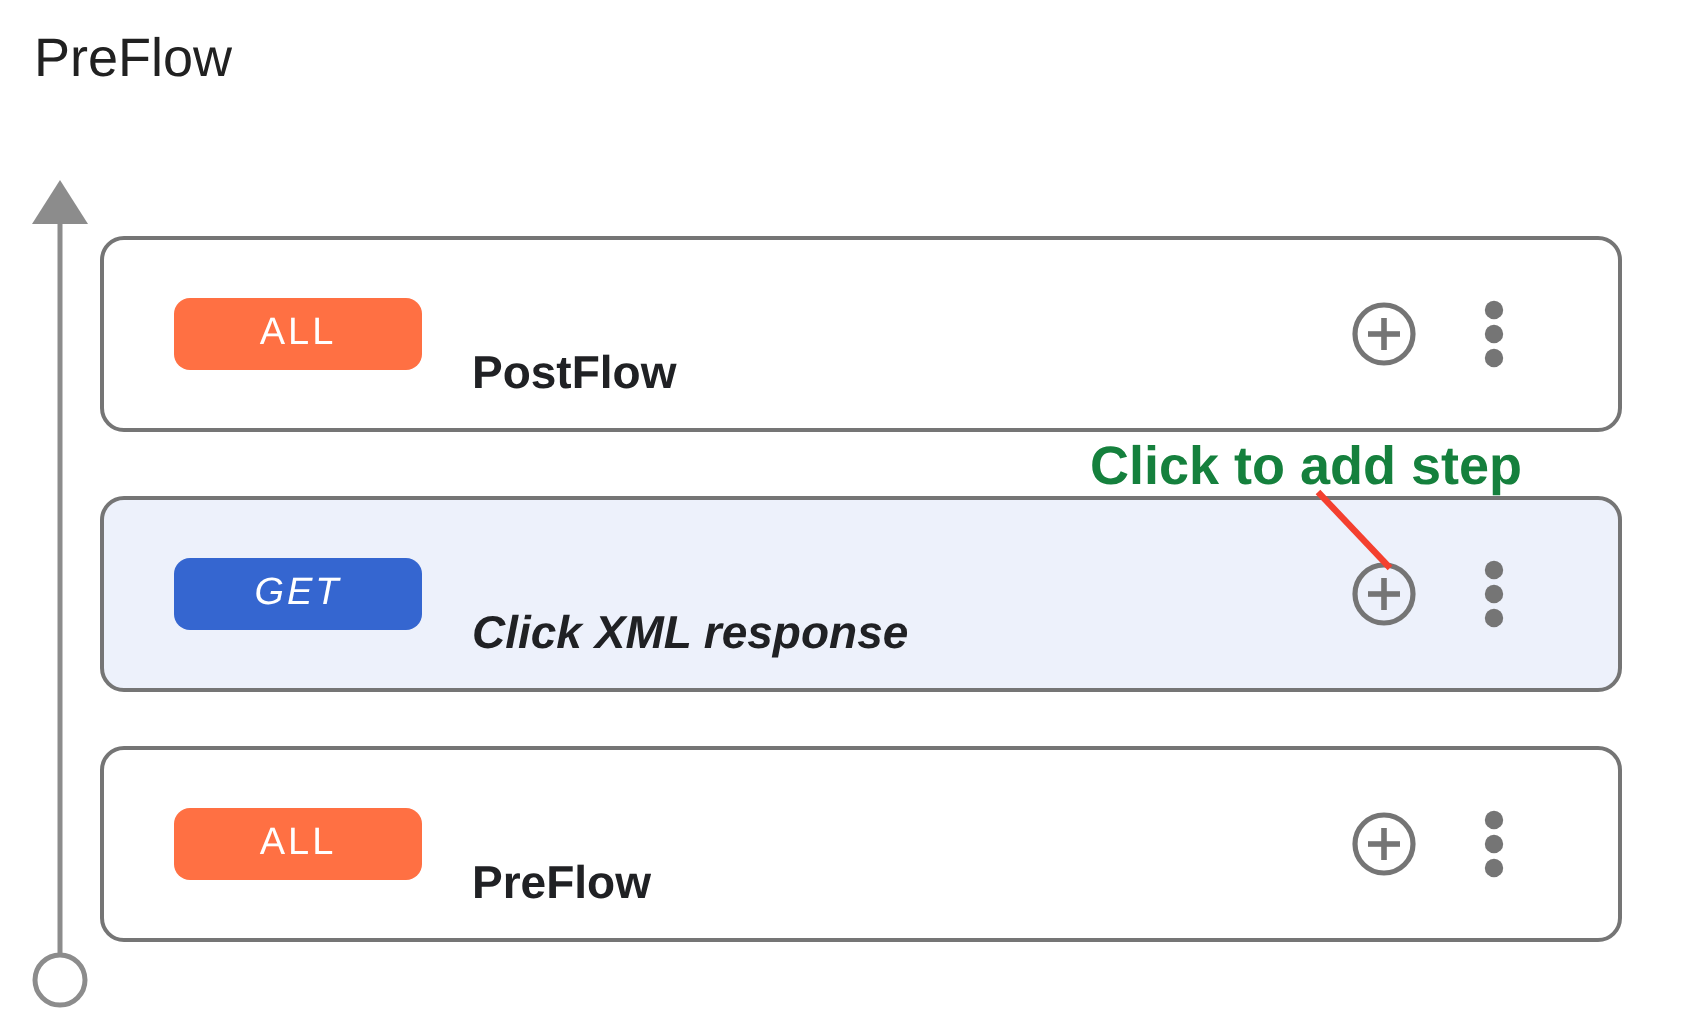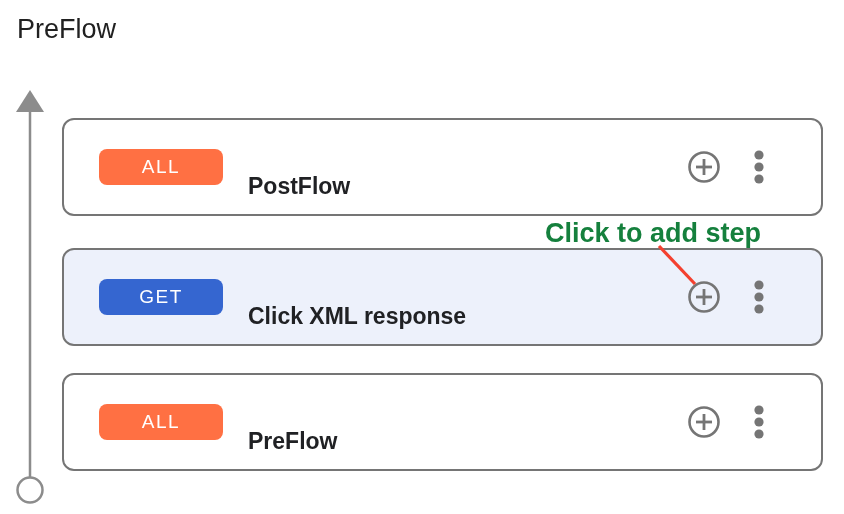--- a/index.html
+++ b/index.html
@@ -26,21 +26,21 @@
   .flow-arrow {
     position: absolute;
     left: 13px;
     top: 90px;
     width: 34px;
     height: 424px;
   }
 
   .card {
     position: absolute;
-    left: 62px;
+    left: 50px;
     width: 761px;
     height: 98px;
     background: #ffffff;
     border: 2px solid #757575;
     border-radius: 12px;
     display: flex;
     align-items: center;
     padding: 0 56px 0 35px;
   }
   .card-1 { top: 118px; }
@@ -131,21 +131,21 @@
     </button>
     <button class="icon-btn more-btn">
       <svg width="10" height="34" viewBox="0 0 10 34">
         <circle cx="5" cy="5" r="4.6" fill="#757575"></circle>
         <circle cx="5" cy="17" r="4.6" fill="#757575"></circle>
         <circle cx="5" cy="29" r="4.6" fill="#757575"></circle>
       </svg>
     </button>
   </div>
 
-  <div class="card card-2" style="background: rgb(237, 241, 251);">
+  <div class="card card-2" style="background: rgb(237, 241, 251); font-style: italic;">
     <div class="method-badge" style="background: rgb(53, 102, 208);">GET</div>
     <div class="flow-name">Click XML response</div>
     <button class="icon-btn add-step-btn">
       <svg width="34" height="34" viewBox="0 0 34 34">
         <circle cx="17" cy="17" r="14.5" fill="none" stroke="#757575" stroke-width="2.6"></circle>
         <line x1="9" y1="17" x2="25" y2="17" stroke="#757575" stroke-width="2.8"></line>
         <line x1="17" y1="9" x2="17" y2="25" stroke="#757575" stroke-width="2.8"></line>
       </svg>
     </button>
     <button class="icon-btn more-btn">

